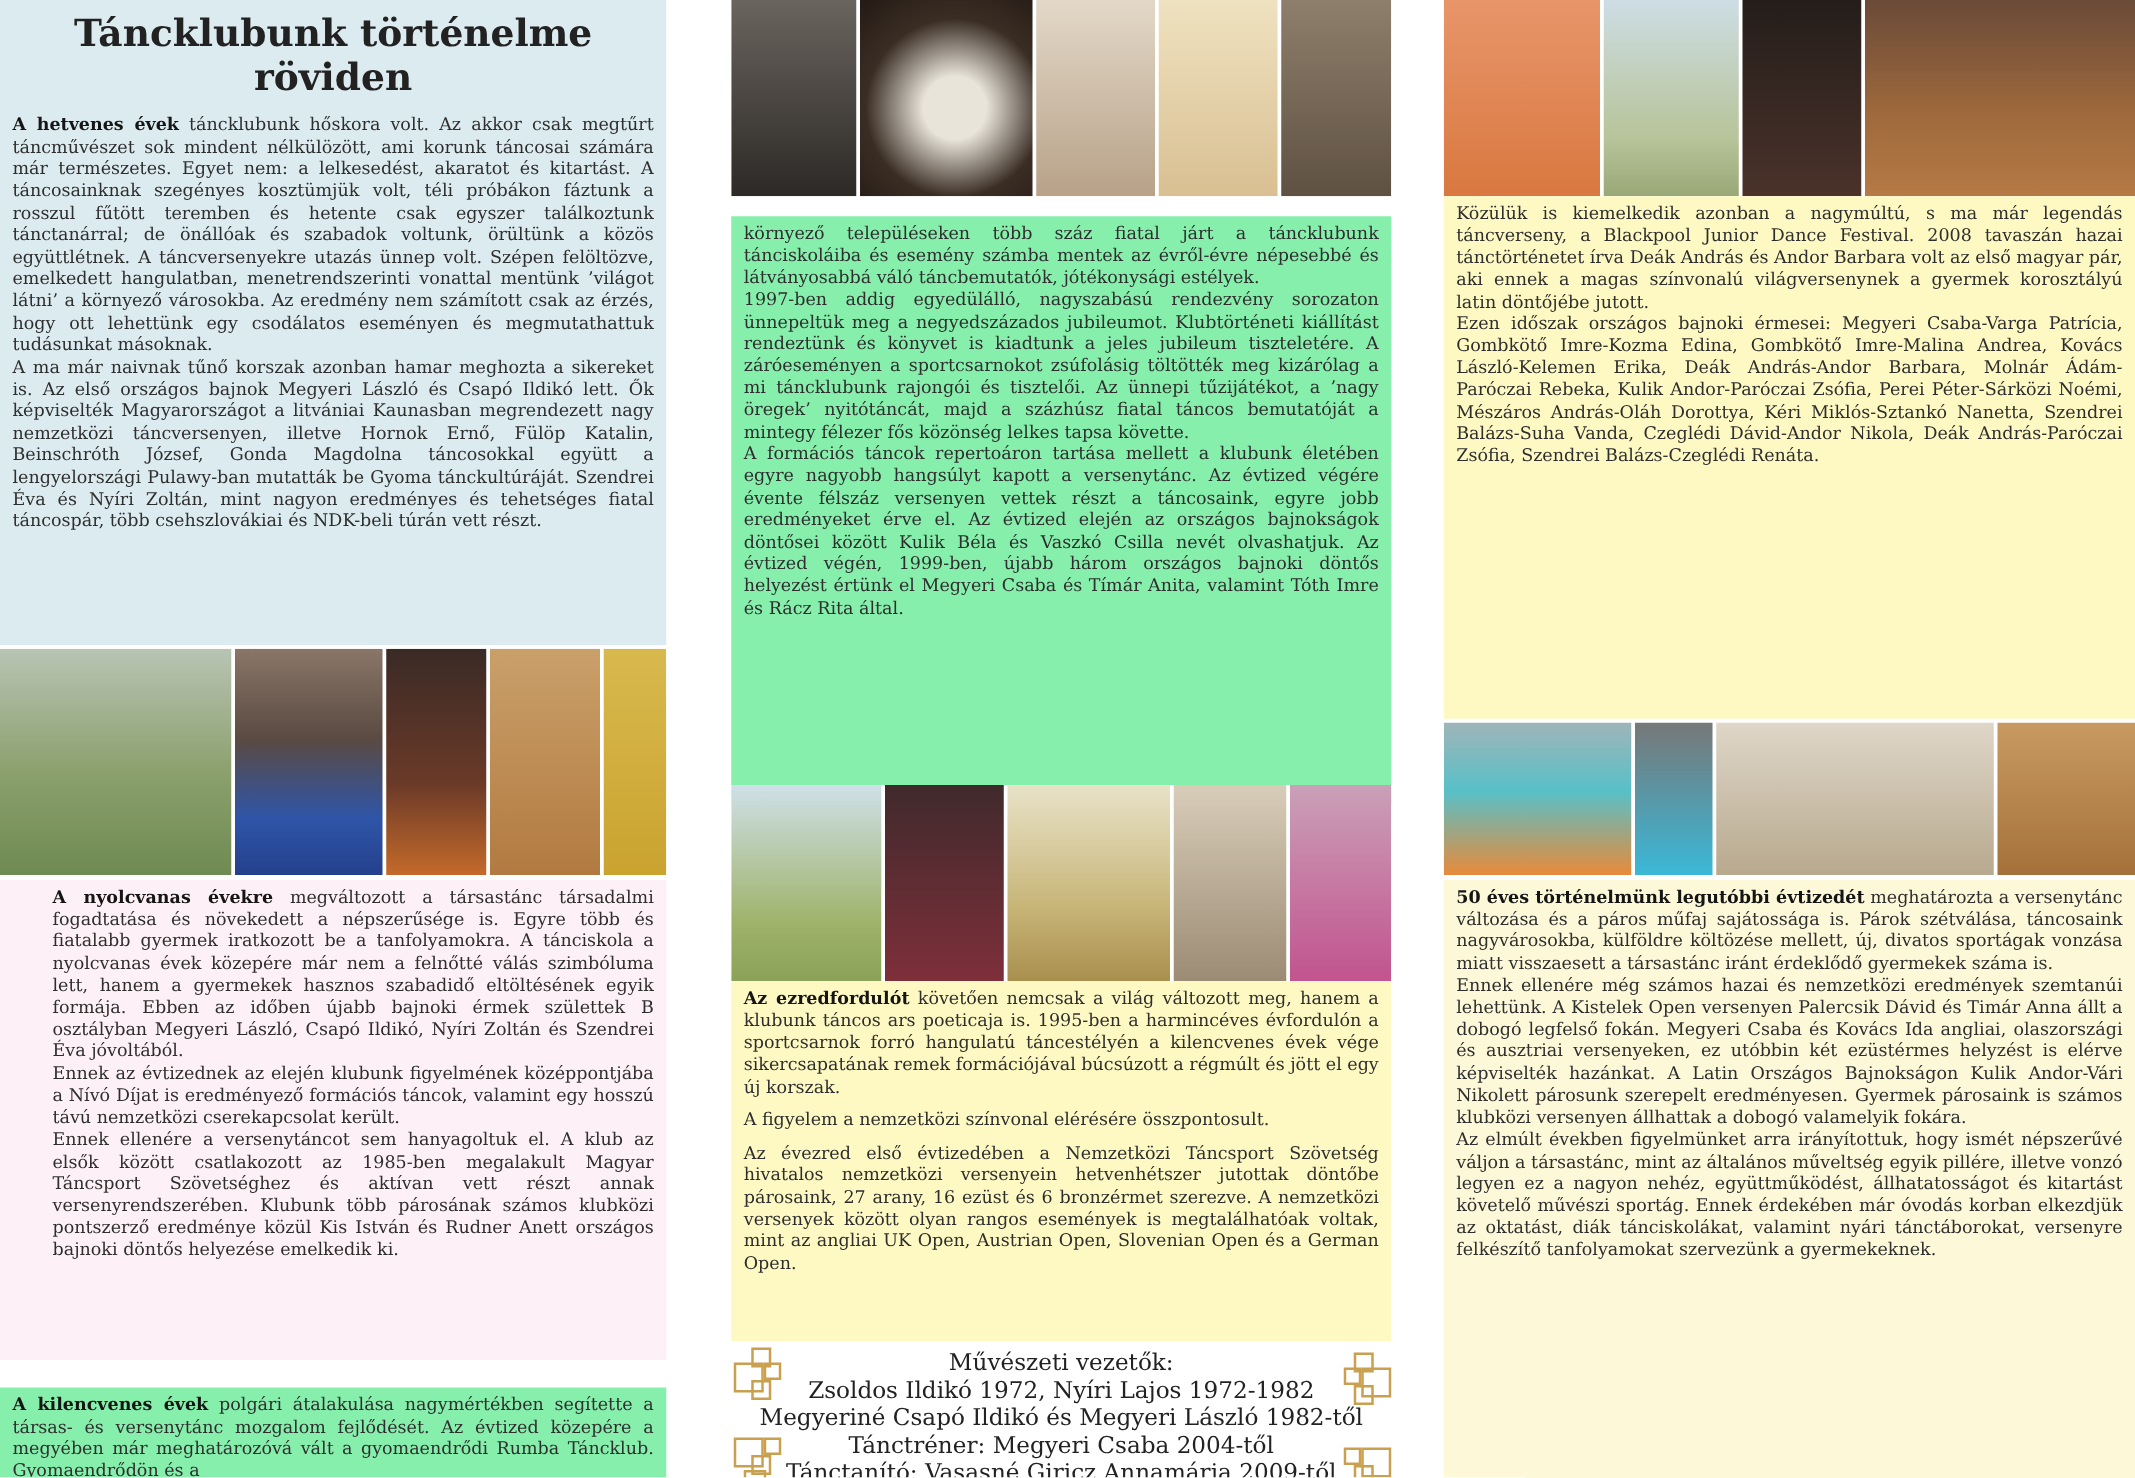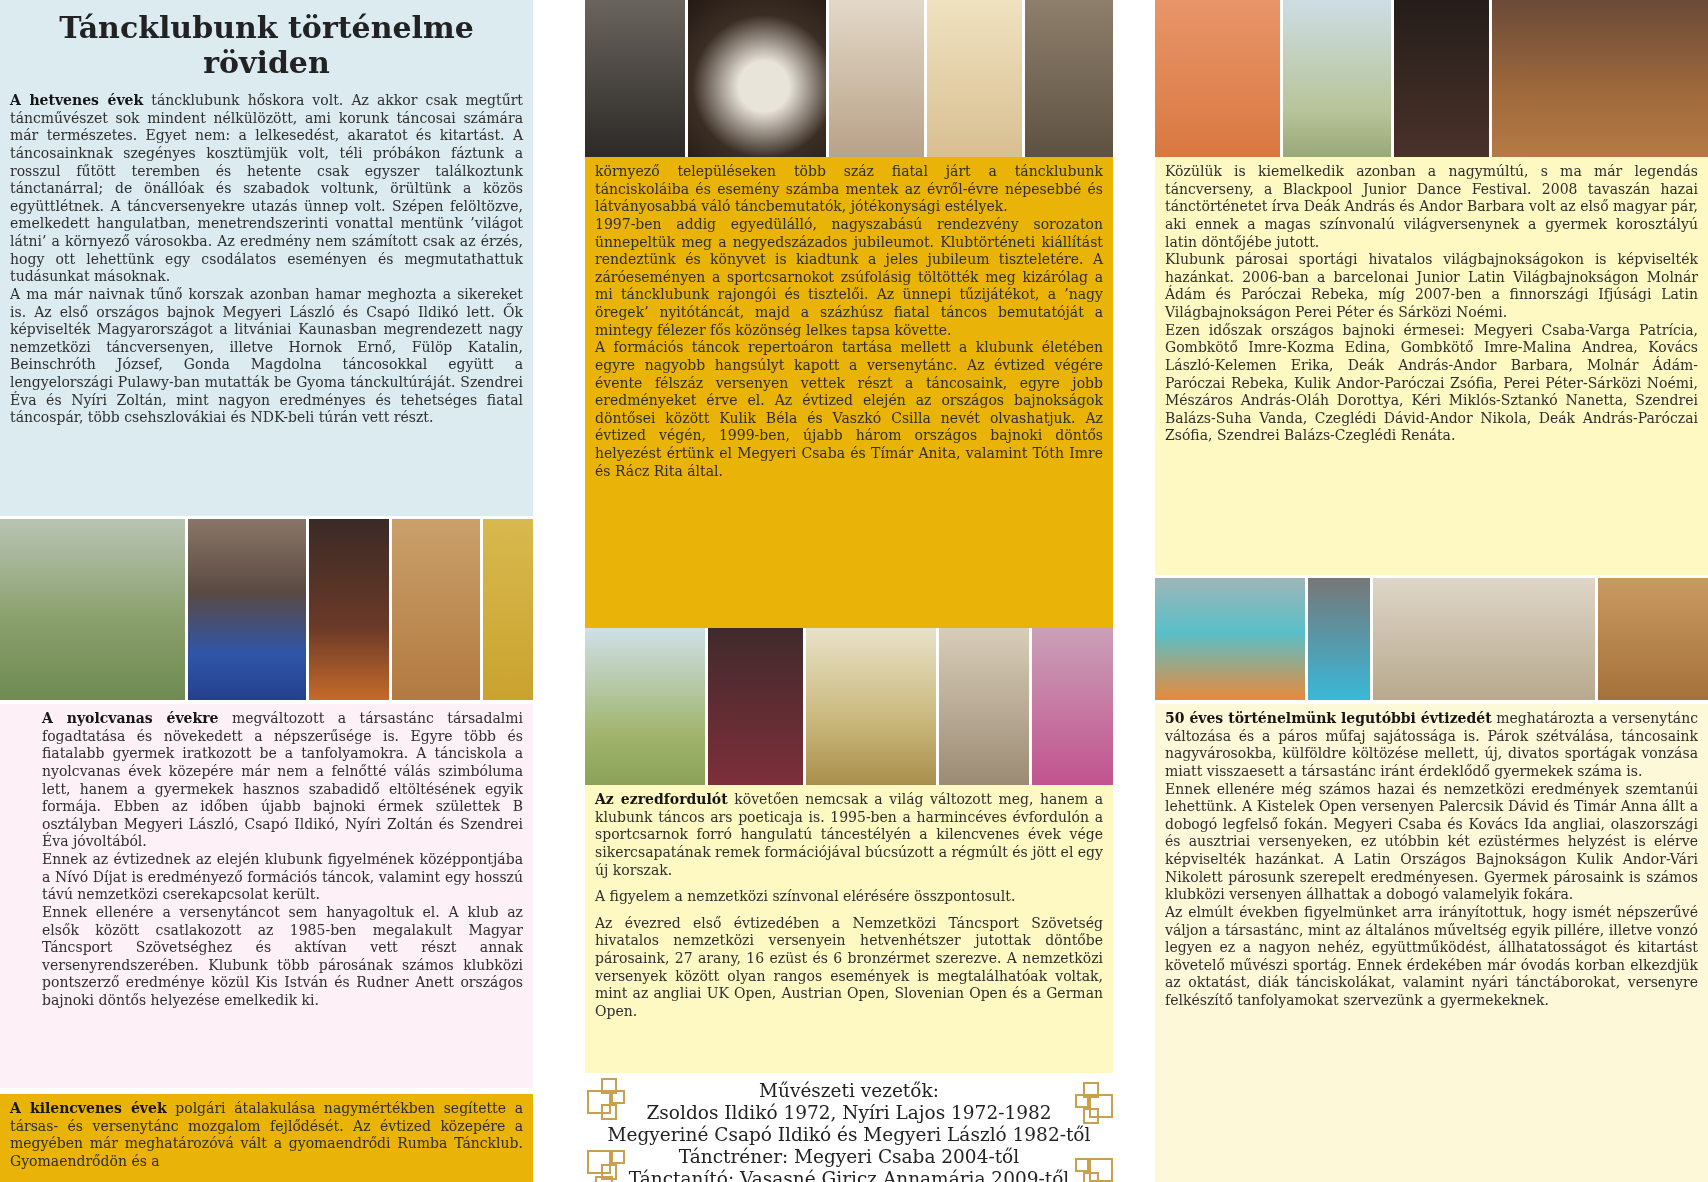--- a/index.html
+++ b/index.html
@@ -8,21 +8,21 @@
   .col{position:absolute;top:0;height:1182px;}
   #col-left{left:0;width:533px;}
   #col-mid{left:585px;width:528px;}
   #col-right{left:1155px;width:553px;}
   .block{position:absolute;left:0;right:0;overflow:hidden;box-sizing:border-box;padding:6px 10px;}
   .txt p{margin:0;font-size:14px;line-height:1.26;text-align:justify;color:#2e2e2e;}
   .txt p b{color:#151515;}
   .lead{font-weight:bold;}
   .bg-blue{background:#dcebf0;}
   .bg-pink{background:#fdf0f6;}
-  .bg-gold{background:#eab308;}
+  .bg-gold{background:#86efac;margin-top:16px;}
   .bg-salmon{background:#fef9c3;}
   .bg-cream{background:#fcf8d8;}
   .title{font-size:30px;font-weight:bold;text-align:center;color:#222;margin:4px 0 12px 0;}
   .strip{position:absolute;left:0;right:0;display:flex;gap:3px;background:#ffffff;overflow:hidden;}
   .photo{height:100%;}
   .gap8{margin-top:9px !important;}
   
   .pL1{background:linear-gradient(180deg,#b8c4b4,#8ba06d 55%,#6f8a52);}
   .pL2{background:linear-gradient(180deg,#8a7668,#5a4a42 40%,#2f55a8 75%,#24408c);}
   .pL3{background:linear-gradient(180deg,#3a2a26,#6b3a28 60%,#c56a2a);}
@@ -160,21 +160,20 @@
 
     <div class="strip" style="top:0;height:157px;">
       <div class="photo pR1" style="flex:0 0 125px;"></div>
       <div class="photo pR2" style="flex:0 0 108px;"></div>
       <div class="photo pR3" style="flex:0 0 95px;"></div>
       <div class="photo pR4" style="flex:1;"></div>
     </div>
 
     <div class="block bg-salmon txt" style="top:157px;height:418px;">
       <p>Közülük is kiemelkedik azonban a nagymúltú, s ma már legendás táncverseny, a Blackpool Junior Dance Festival. 2008 tavaszán hazai tánctörténetet írva Deák András és Andor Barbara volt az első magyar pár, aki ennek a magas színvonalú világversenynek a gyermek korosztályú latin döntőjébe jutott.</p>
-      <p>Klubunk párosai sportági hivatalos világbajnokságokon is képviselték hazánkat. 2006-ban a barcelonai Junior Latin Világbajnokságon Molnár Ádám és Paróczai Rebeka, míg 2007-ben a finnországi Ifjúsági Latin Világbajnokságon Perei Péter és Sárközi Noémi.</p>
       <p>Ezen időszak országos bajnoki érmesei: Megyeri Csaba-Varga Patrícia, Gombkötő Imre-Kozma Edina, Gombkötő Imre-Malina Andrea, Kovács László-Kelemen Erika, Deák András-Andor Barbara, Molnár Ádám-Paróczai Rebeka, Kulik Andor-Paróczai Zsófia, Perei Péter-Sárközi Noémi, Mészáros András-Oláh Dorottya, Kéri Miklós-Sztankó Nanetta, Szendrei Balázs-Suha Vanda, Czeglédi Dávid-Andor Nikola, Deák András-Paróczai Zsófia, Szendrei Balázs-Czeglédi Renáta.</p>
     </div>
 
     <div class="strip" style="top:578px;height:122px;">
       <div class="photo pR5" style="flex:0 0 150px;"></div>
       <div class="photo pR6" style="flex:0 0 62px;"></div>
       <div class="photo pR7" style="flex:0 0 222px;"></div>
       <div class="photo pR8" style="flex:1;"></div>
     </div>
 

